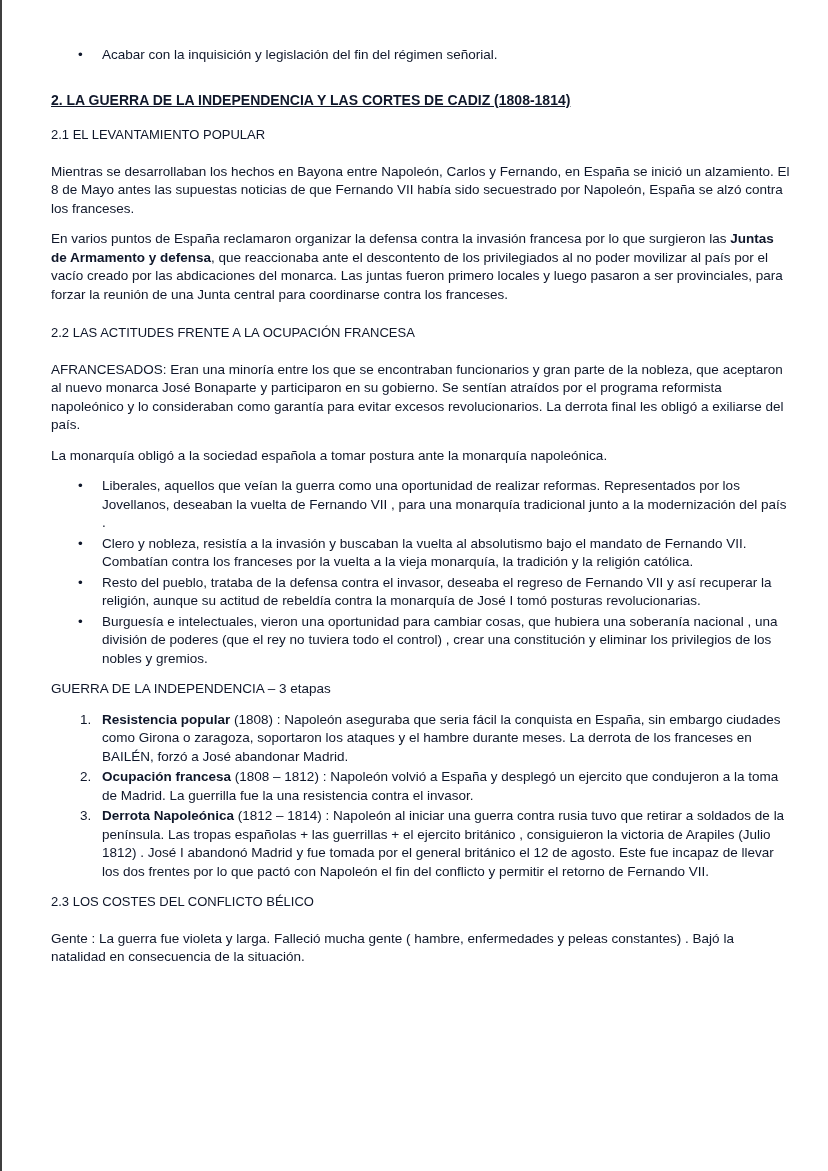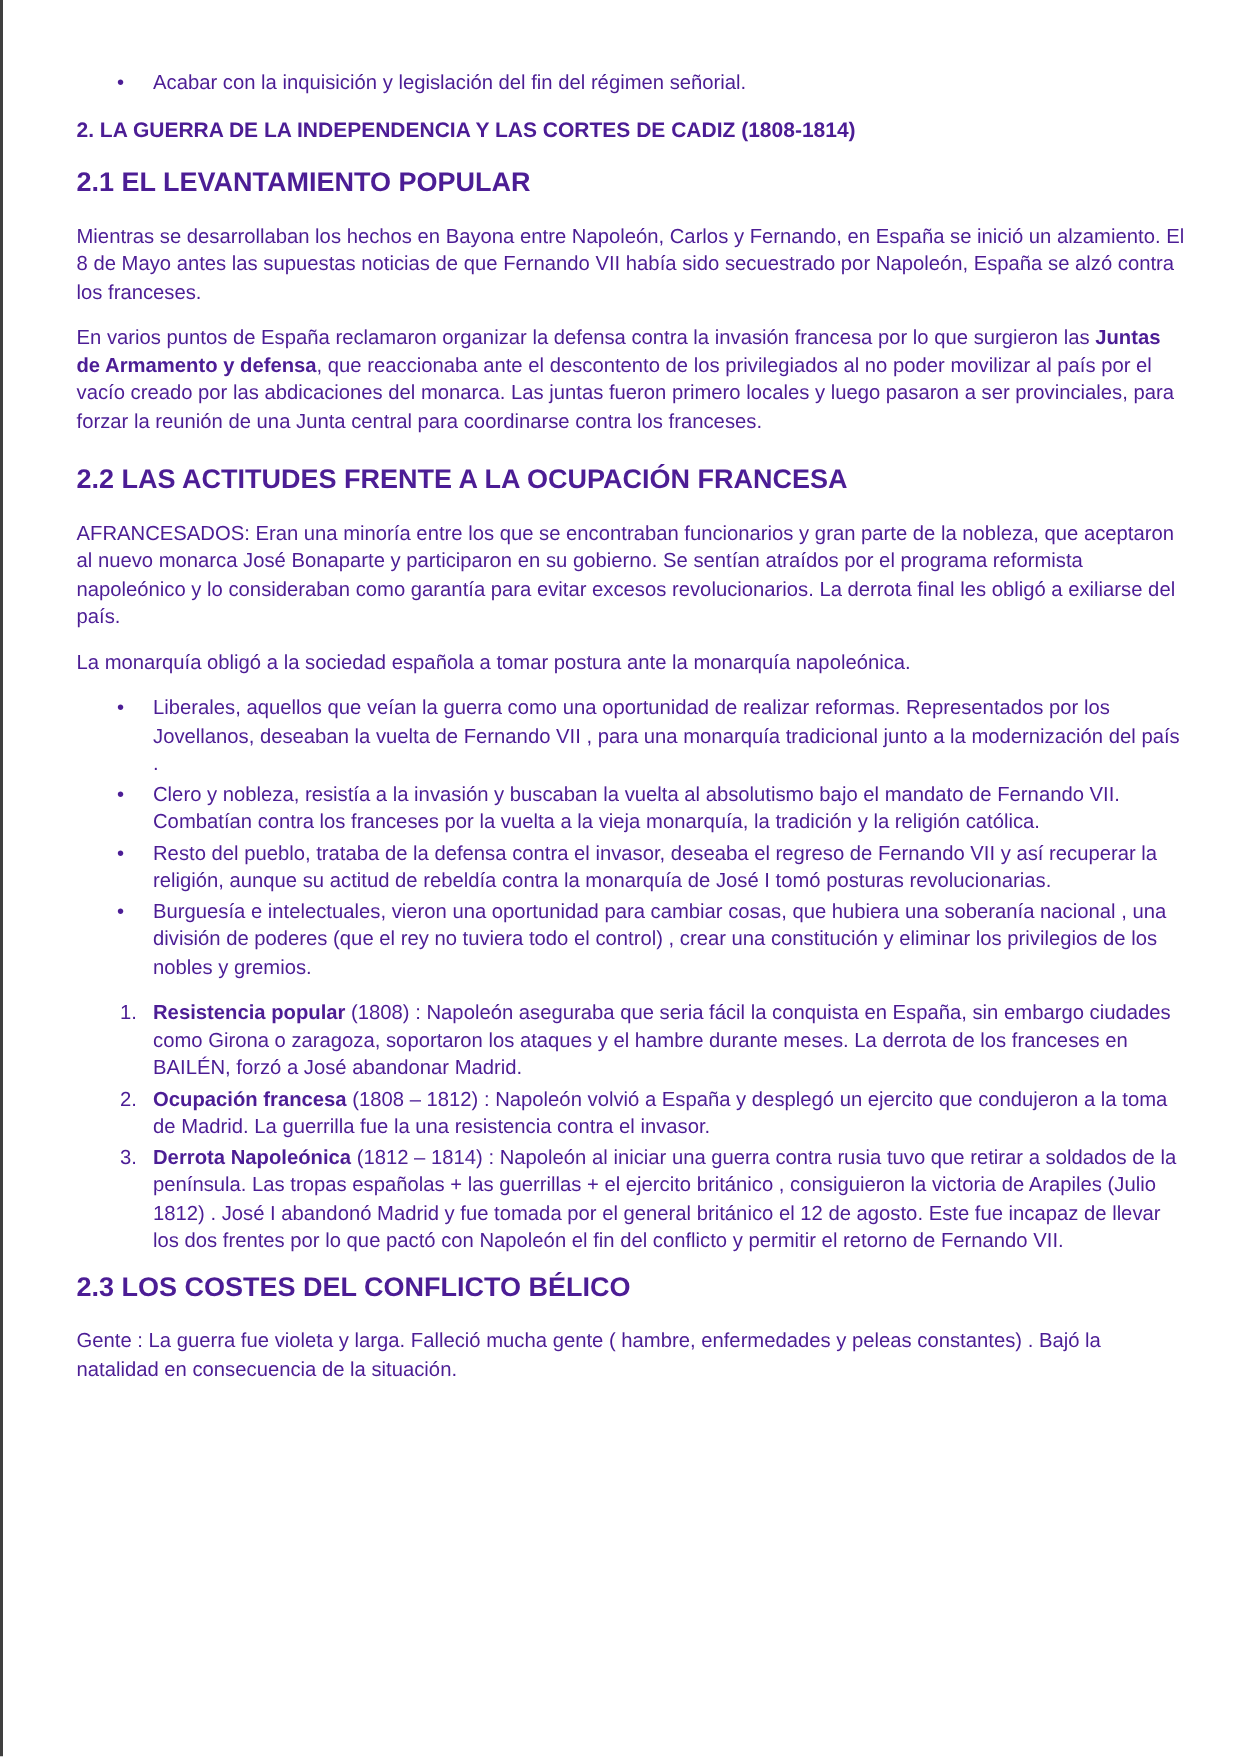--- a/index.html
+++ b/index.html
@@ -7,33 +7,34 @@
     position: relative;
     width: 828px;
     height: 1171px;
     box-sizing: border-box;
     background: #ffffff;
     border-left: 2px solid #3f3f3f;
     padding: 46px 38px 0 49px;
     font-family: "Liberation Sans", sans-serif;
     font-size: 13.5px;
     line-height: 18.5px;
-    color: #4c1d95;
+    color: #0f172a;
     overflow: hidden;
   }
   .p { margin: 0 0 12px 0; white-space: pre-wrap; }
   .h-main {
     font-size: 14px;
     font-weight: bold;
-    margin: 12px 0 17px 0;
+    margin: 26px 0 17px 0;
     white-space: pre-wrap;
+    text-decoration: underline;
   }
   .h-sub {
-    font-size: 18px;
-    font-weight: bold;
+    font-size: 13px;
+    font-weight: normal;
     margin: 0 0 18px 0;
     white-space: pre-wrap;
   }
   .gap-lg { margin-top: 20px; }
   .gap-md { }
   ul.blist, ol.nlist {
     list-style: none;
     margin: 0 0 12px 0;
     padding: 0;
   }
@@ -82,20 +83,21 @@
   <p class="p">La monarquía obligó a la sociedad española a tomar postura ante la monarquía napoleónica.</p>
 
 
   <ul class="blist">
     <li><span>Liberales, aquellos que veían la guerra como una oportunidad de realizar reformas. Representados por los Jovellanos, deseaban la vuelta de Fernando VII , para una monarquía tradicional junto a la modernización del país .</span></li>
     <li><span>Clero y nobleza, resistía a la invasión y buscaban la vuelta al absolutismo bajo el mandato de Fernando VII. Combatían contra los franceses por la vuelta a la vieja monarquía, la tradición y la religión católica.</span></li>
     <li><span>Resto del pueblo, trataba de la defensa contra el invasor, deseaba el regreso de Fernando VII y así recuperar la religión, aunque su actitud de rebeldía contra la monarquía de José I tomó posturas revolucionarias.</span></li>
     <li><span>Burguesía e intelectuales, vieron una oportunidad para cambiar cosas, que hubiera una soberanía nacional , una división de poderes (que el rey no tuviera todo el control) , crear una constitución y eliminar los privilegios de los nobles y gremios.</span></li>
   </ul>
 
+  <p class="p">GUERRA DE LA INDEPENDENCIA – 3 etapas</p>
 
   <ol class="nlist">
     <li><span class="num">1.</span><strong>Resistencia popular</strong><span> (1808) : Napoleón aseguraba que seria fácil la conquista en España, sin embargo ciudades como Girona o zaragoza, soportaron los ataques y el hambre durante meses. La derrota de los franceses en BAILÉN, forzó a José abandonar Madrid.</span></li>
     <li><span class="num">2.</span><strong>Ocupación francesa</strong><span> (1808 – 1812) : Napoleón volvió a España y desplegó un ejercito que condujeron a la toma de Madrid. La guerrilla fue la una resistencia contra el invasor.</span></li>
     <li><span class="num">3.</span><strong>Derrota Napoleónica</strong><span> (1812 – 1814) : Napoleón al iniciar una guerra contra rusia tuvo que retirar a soldados de la península. Las tropas españolas + las guerrillas + el ejercito británico , consiguieron la victoria de Arapiles (Julio 1812) . José I abandonó Madrid y fue tomada por el general británico el 12 de agosto. Este fue incapaz de llevar los dos frentes por lo que pactó con Napoleón el fin del conflicto y permitir el retorno de Fernando VII.</span></li>
   </ol>
 
   <h2 class="h-sub gap-md">2.3 LOS COSTES DEL CONFLICTO BÉLICO</h2>
 
   <p class="p">Gente : La guerra fue violeta y larga. Falleció mucha gente ( hambre, enfermedades y peleas constantes) . Bajó la natalidad en consecuencia de la situación.</p>

